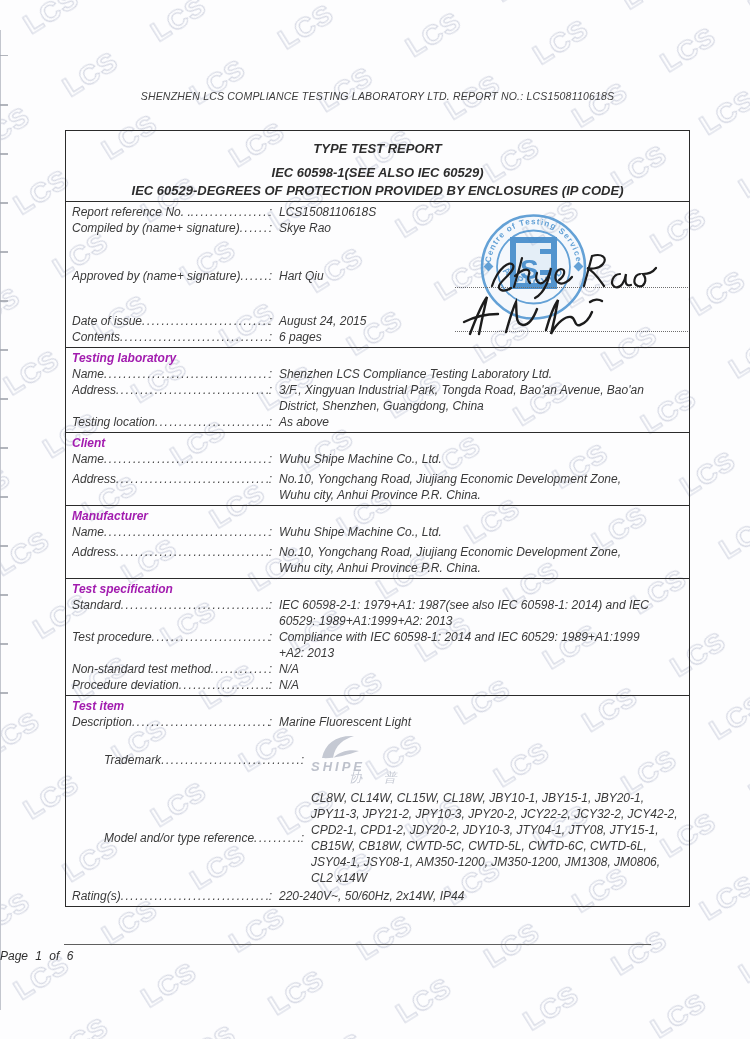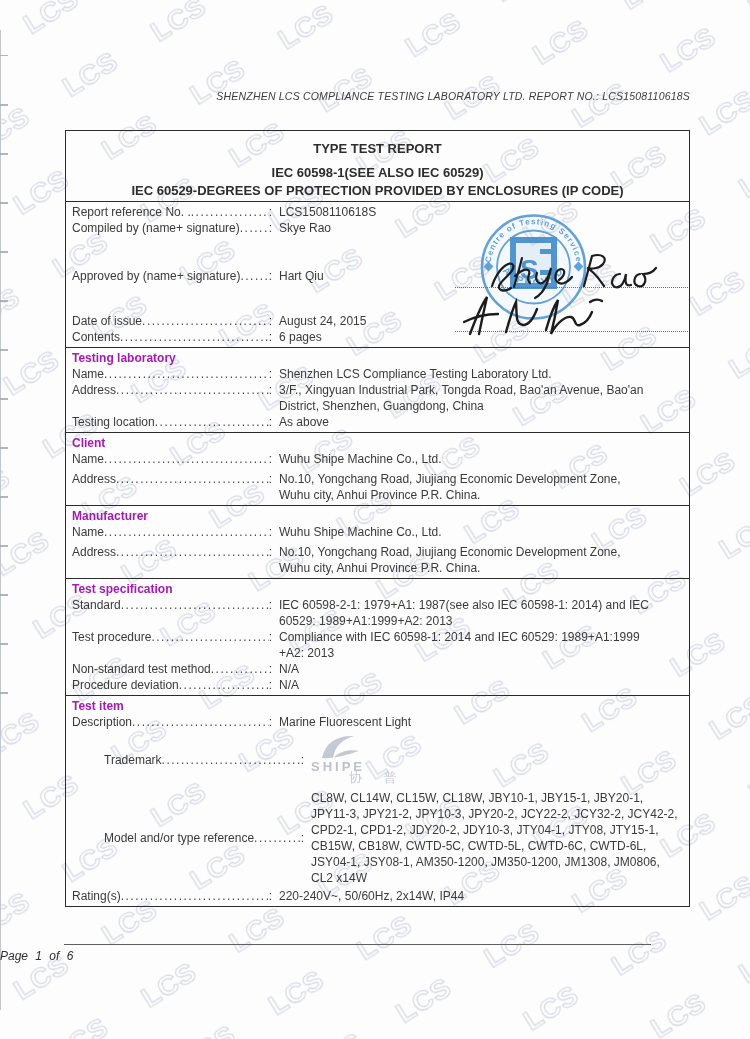--- a/index.html
+++ b/index.html
@@ -8,24 +8,24 @@
     background:#fdfdfe; font-family:"Liberation Sans", sans-serif; color:#3a3a3a;
   }
   
   .wm { position:absolute; left:0; top:0; z-index:0; }
   
   .scan-left { position:absolute; left:0; top:30px; width:1px; height:980px; background:#c3c6ce; z-index:1; }
   .scan-ticks { position:absolute; left:0; top:55px; width:8px; height:640px; z-index:1;
     background:repeating-linear-gradient(to bottom, #9fa3ac 0 1.5px, rgba(0,0,0,0) 1.5px 49px); opacity:.8; }
   
   .doc-header { position:absolute; top:90px; left:65px; width:625px; z-index:2;
-    text-align:right; font-style:italic; font-size:10.5px; letter-spacing:.2px; color:#3c3c3c; }
+    text-align:center; font-style:italic; font-size:10.5px; letter-spacing:.2px; color:#3c3c3c; }
   
   .doc-table { position:absolute; left:65px; top:130px; width:625px; z-index:2;
-    border:1.5px solid #2b2b2b; box-sizing:border-box; background:transparent; }
+    border:1.5px solid #2b2b2b; box-sizing:border-box; background:transparent;font-style:italic; }
   .title-block { border-bottom:1.5px solid #2b2b2b; text-align:center; font-weight:bold;
     font-size:13px; color:#2d2d2d; padding:9px 8px 1px; }
   .title-block .t { line-height:18px; }
   .title-block .t1 { margin-bottom:6px; }
   .section { border-top:1.5px solid #2b2b2b; padding:2px 0 2px; }
   #table-body .section:first-child { border-top:none; }
   .sec-h { font-weight:bold; font-size:12px; line-height:16px; padding:0 6px; color:#a21caf; }
   .row { display:flex; align-items:flex-start; padding:0 6px; font-size:12px; line-height:16px; }
   .row.vc { align-items:center; }
   .lbl { flex:0 0 200px; display:flex; overflow:hidden; white-space:nowrap; align-self:flex-start; }

